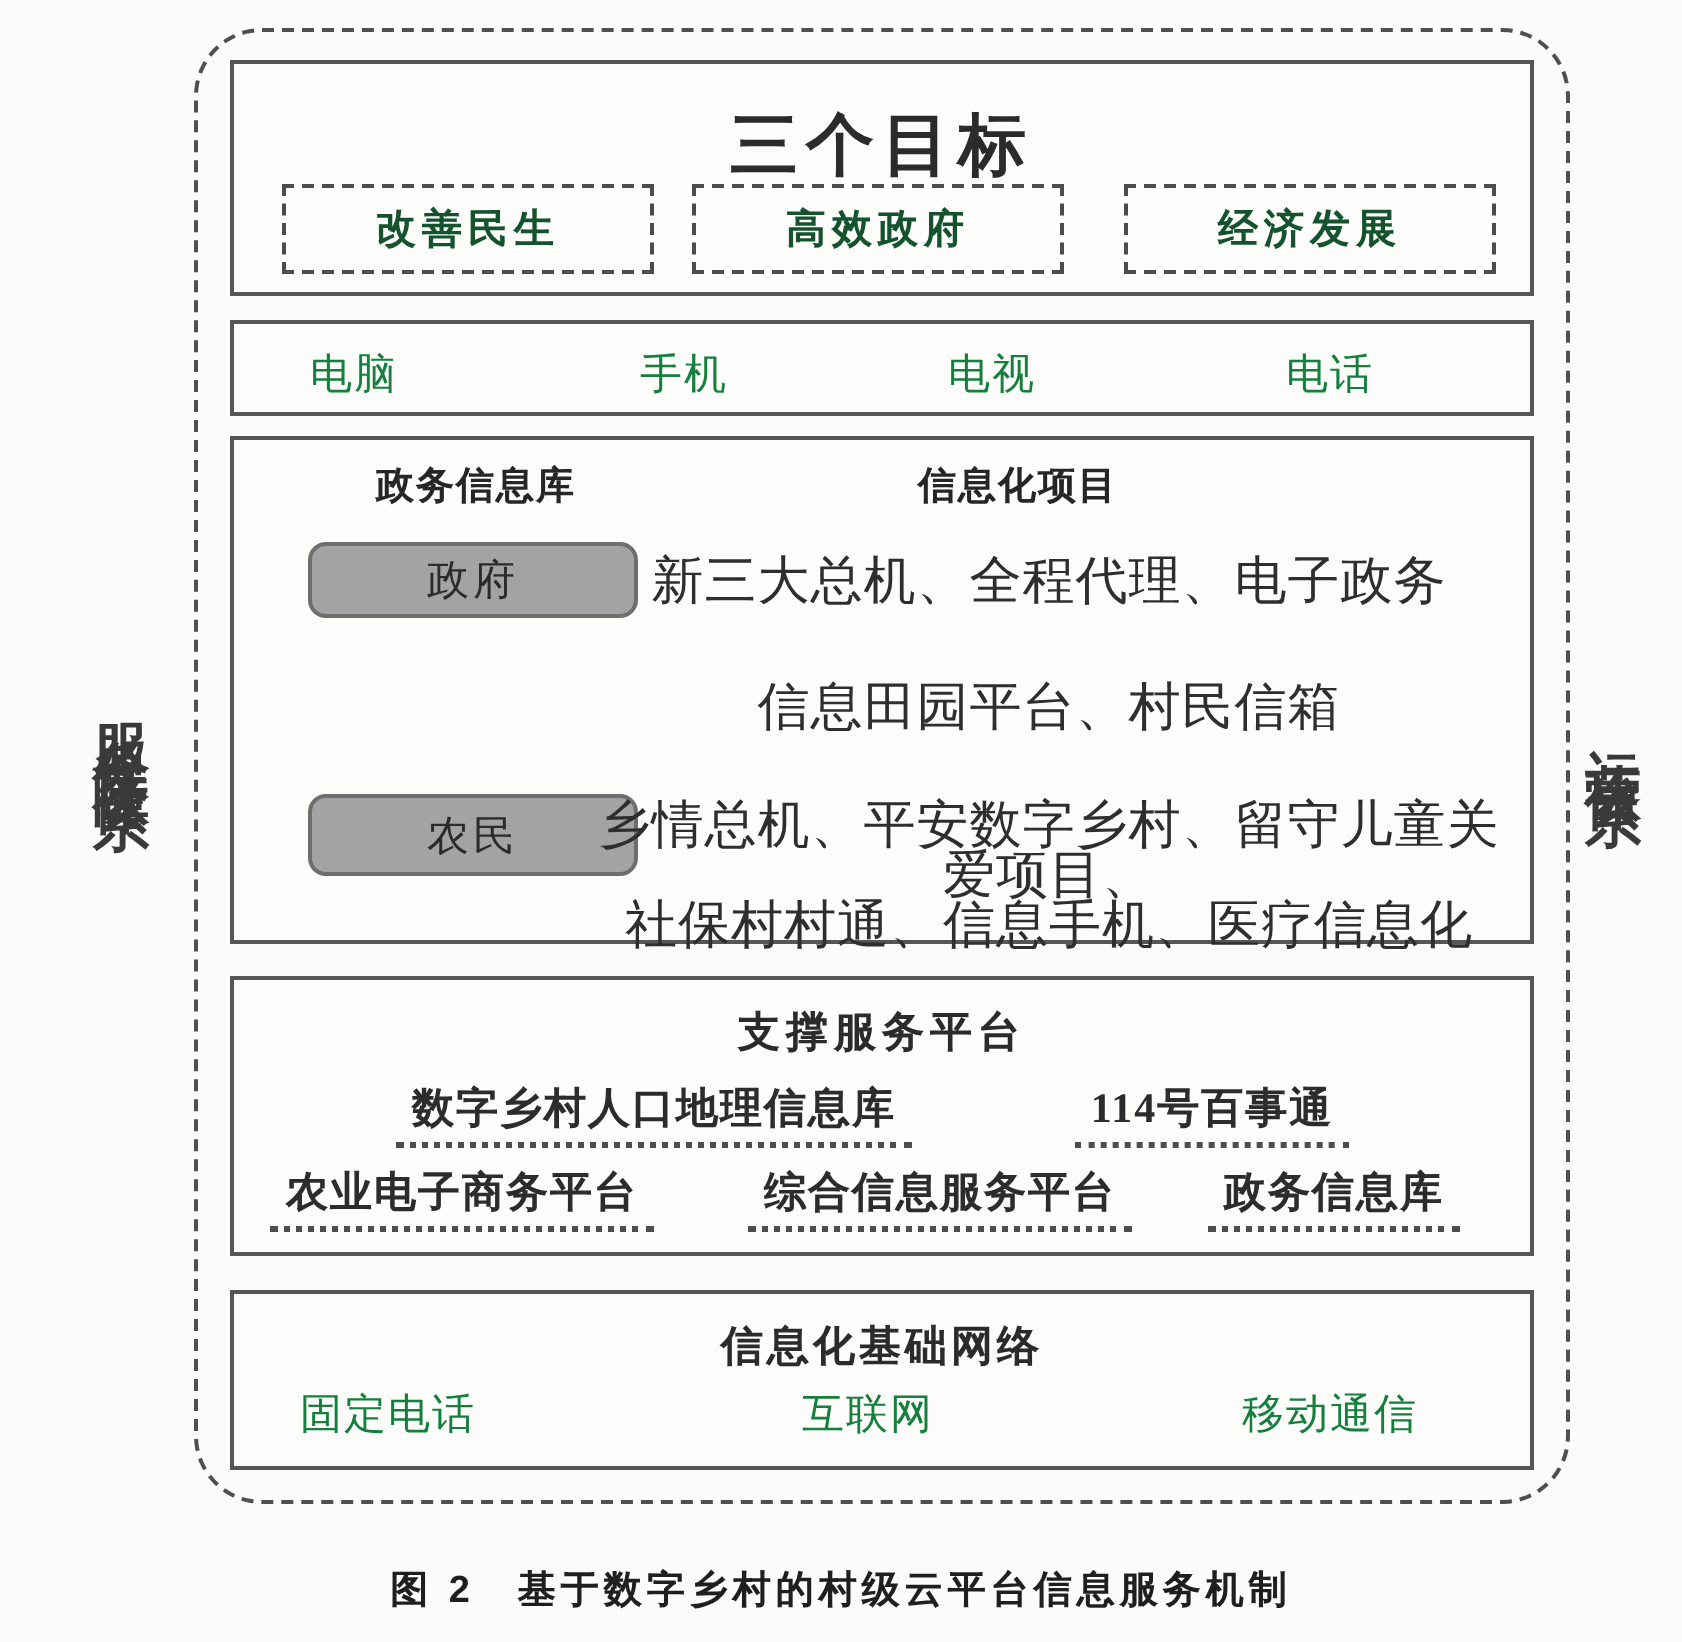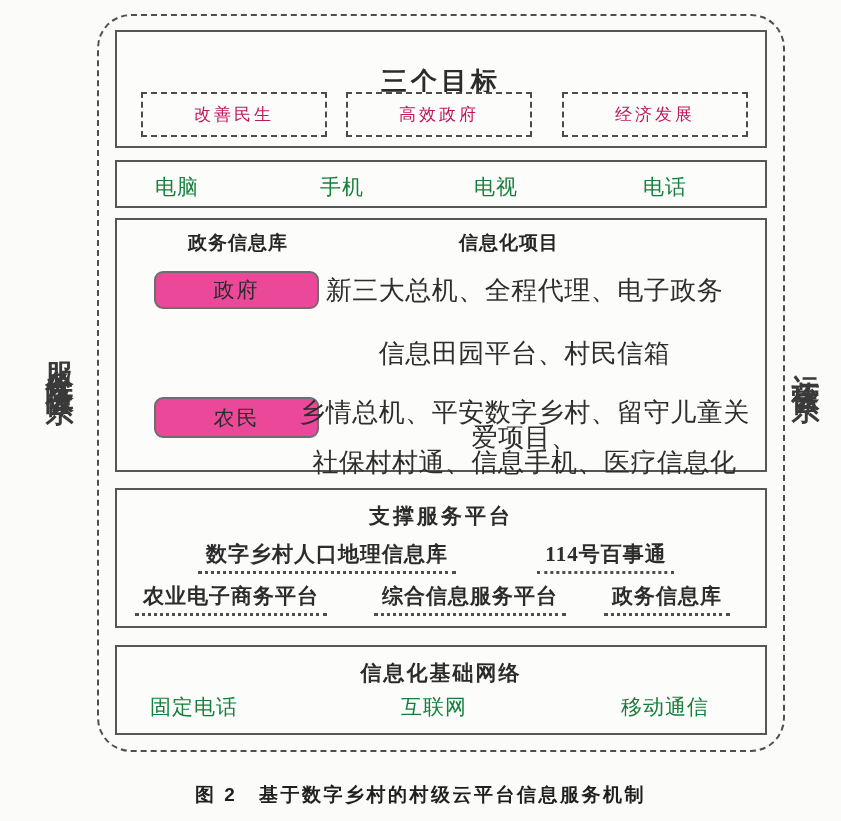--- a/index.html
+++ b/index.html
@@ -34,26 +34,26 @@
   }
   .box-goals{top:30px;height:118px;}
   .box-devices{top:160px;height:48px;}
   .box-groups{top:218px;height:254px;}
   .box-support{top:488px;height:140px;}
   .box-network{top:645px;height:90px;}
 
   .center-title{
     text-align:center;font-weight:bold;color:#2b2b2b;
   }
-  .goals-title{margin-top:32px;font-size:26px;letter-spacing:4px;}
+  .goals-title{margin-top:18px;font-size:34px;letter-spacing:4px;}
   .goal-item{
     position:absolute;top:60px;height:45px;width:186px;
     border:2px dashed #4c4c4c;
     display:flex;align-items:center;justify-content:center;
-    font-size:17px;font-weight:normal;letter-spacing:3px;color:#be185d;
+    font-size:20px;font-weight:bold;letter-spacing:3px;color:#14532d;
     box-sizing:border-box;background:#fcfcfa;
   }
   .goal-0{left:24px;} .goal-1{left:229px;} .goal-2{left:445px;}
 
   .abs-span{
     position:absolute;transform:translateX(-50%);
     white-space:nowrap;font-size:21px;color:#15803d;letter-spacing:1px;
   }
   .dev-item{top:11px;}
   .dev-0{left:60px;} .dev-1{left:225px;} .dev-2{left:379px;} .dev-3{left:548px;}
@@ -62,21 +62,21 @@
   .grp-header{
     position:absolute;top:10px;transform:translateX(-50%);
     font-size:19px;font-weight:bold;letter-spacing:1px;color:#262626;white-space:nowrap;
   }
   .grp-h1{left:121px;} .grp-h2{left:392px;}
   .grp-badge{
     position:absolute;left:37px;width:165px;
     border:2px solid #6e6e6e;border-radius:9px;
     display:flex;align-items:center;justify-content:center;
     font-size:21px;color:#2b2b2b;letter-spacing:2px;
-    box-sizing:border-box;background:#ec4899;white-space:nowrap;
+    box-sizing:border-box;background:#a3a3a3;white-space:nowrap;
   }
   .grp-badge-0{top:51px;height:38px;}
   .grp-badge-1{top:113px;height:41px;}
   .grp-badge-2{top:177px;height:41px;}
   .grp-text{
     position:absolute;left:180px;width:455px;text-align:center;
     font-size:26px;color:#2e2e2e;letter-spacing:0.5px;line-height:25px;
   }
   .grp-text-0{top:58px;}
   .grp-text-1{top:121px;}

